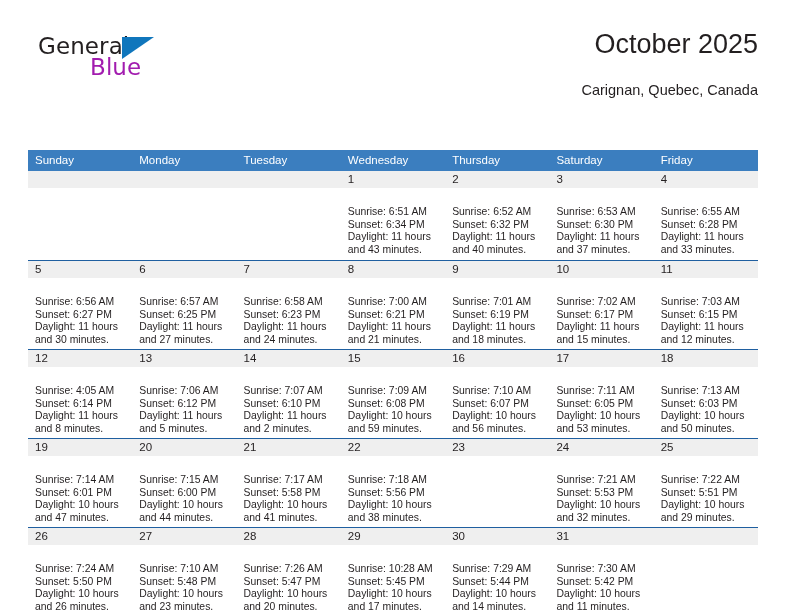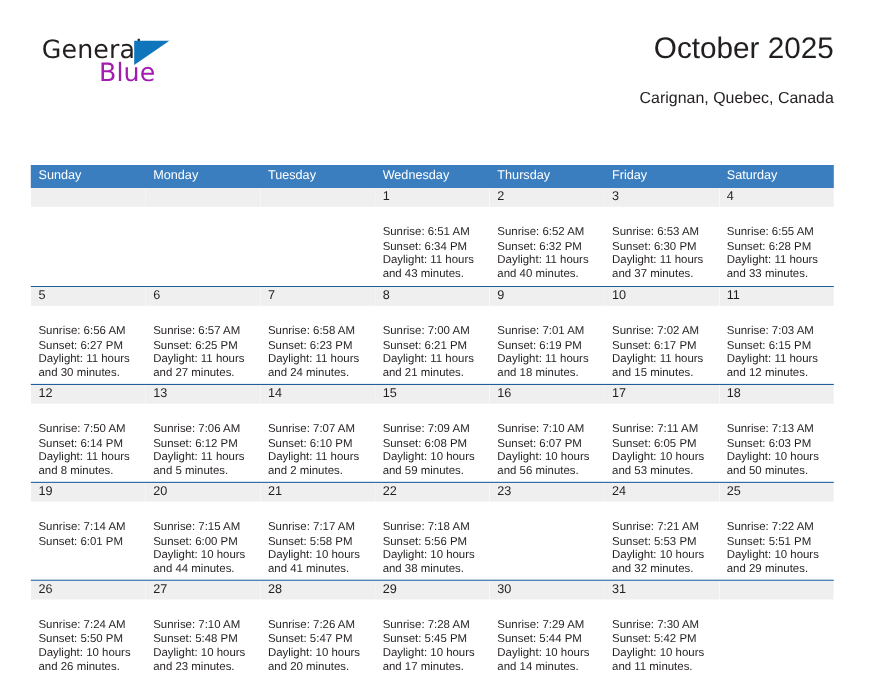--- a/index.html
+++ b/index.html
@@ -179,22 +179,22 @@
 
   </div>
 
   <div class="calendar">
     <div class="dow-row">
       <div class="dow">Sunday</div>
       <div class="dow">Monday</div>
       <div class="dow">Tuesday</div>
       <div class="dow">Wednesday</div>
       <div class="dow">Thursday</div>
+      <div class="dow">Saturday</div>
       <div class="dow">Friday</div>
-      <div class="dow">Saturday</div>
     </div>
     <div id="weeks-host">
         <div class="week">
           <div class="cell empty">
             <div class="daynum"></div>
           </div>
           <div class="cell empty">
             <div class="daynum"></div>
           </div>
           <div class="cell empty">
@@ -288,21 +288,21 @@
               <div>Sunrise: 7:03 AM</div>
               <div>Sunset: 6:15 PM</div>
               <div class="dl">Daylight: 11 hours and 12 minutes.</div>
             </div>
           </div>
         </div>
         <div class="week">
           <div class="cell">
             <div class="daynum">12</div>
             <div class="info">
-              <div>Sunrise: 7:50 AM</div>
+              <div>Sunrise: 4:05 AM</div>
               <div>Sunset: 6:14 PM</div>
               <div class="dl">Daylight: 11 hours and 8 minutes.</div>
             </div>
           </div>
           <div class="cell">
             <div class="daynum">13</div>
             <div class="info">
               <div>Sunrise: 7:06 AM</div>
               <div>Sunset: 6:12 PM</div>
               <div class="dl">Daylight: 11 hours and 5 minutes.</div>
@@ -348,20 +348,21 @@
               <div class="dl">Daylight: 10 hours and 50 minutes.</div>
             </div>
           </div>
         </div>
         <div class="week">
           <div class="cell">
             <div class="daynum">19</div>
             <div class="info">
               <div>Sunrise: 7:14 AM</div>
               <div>Sunset: 6:01 PM</div>
+              <div class="dl">Daylight: 10 hours and 47 minutes.</div>
             </div>
           </div>
           <div class="cell">
             <div class="daynum">20</div>
             <div class="info">
               <div>Sunrise: 7:15 AM</div>
               <div>Sunset: 6:00 PM</div>
               <div class="dl">Daylight: 10 hours and 44 minutes.</div>
             </div>
           </div>
@@ -422,21 +423,21 @@
             <div class="daynum">28</div>
             <div class="info">
               <div>Sunrise: 7:26 AM</div>
               <div>Sunset: 5:47 PM</div>
               <div class="dl">Daylight: 10 hours and 20 minutes.</div>
             </div>
           </div>
           <div class="cell">
             <div class="daynum">29</div>
             <div class="info">
-              <div>Sunrise: 7:28 AM</div>
+              <div>Sunrise: 10:28 AM</div>
               <div>Sunset: 5:45 PM</div>
               <div class="dl">Daylight: 10 hours and 17 minutes.</div>
             </div>
           </div>
           <div class="cell">
             <div class="daynum">30</div>
             <div class="info">
               <div>Sunrise: 7:29 AM</div>
               <div>Sunset: 5:44 PM</div>
               <div class="dl">Daylight: 10 hours and 14 minutes.</div>

